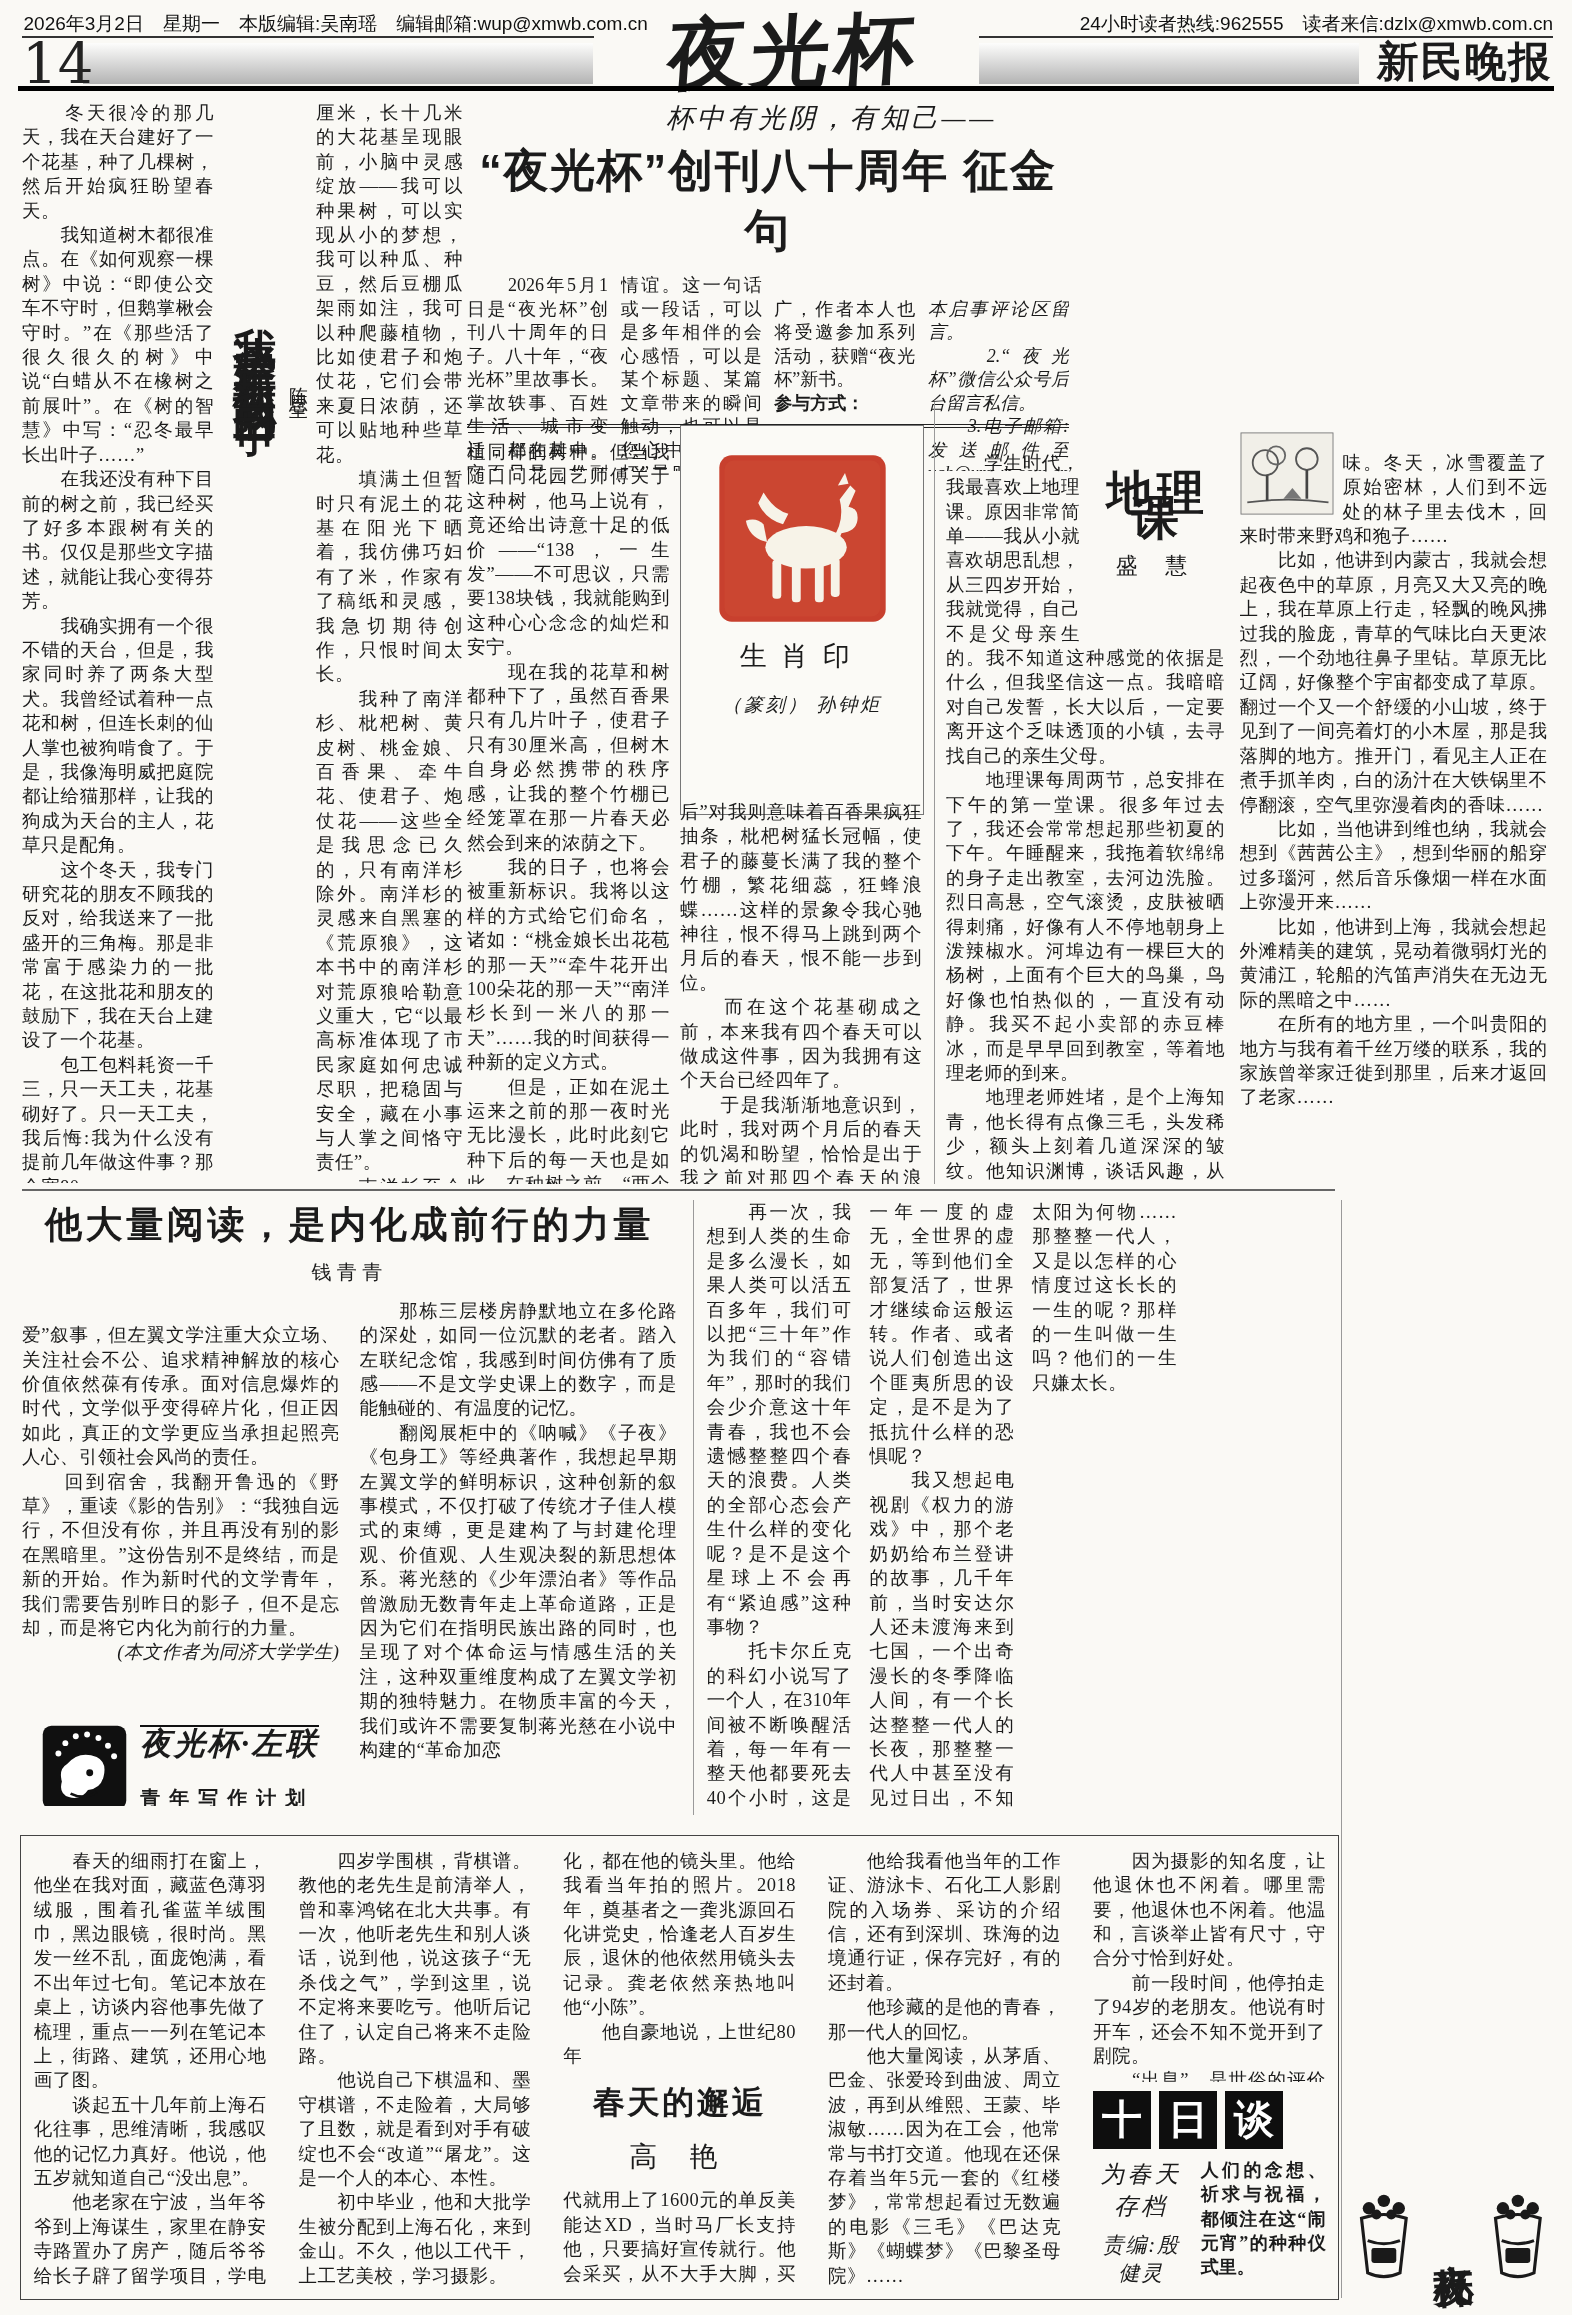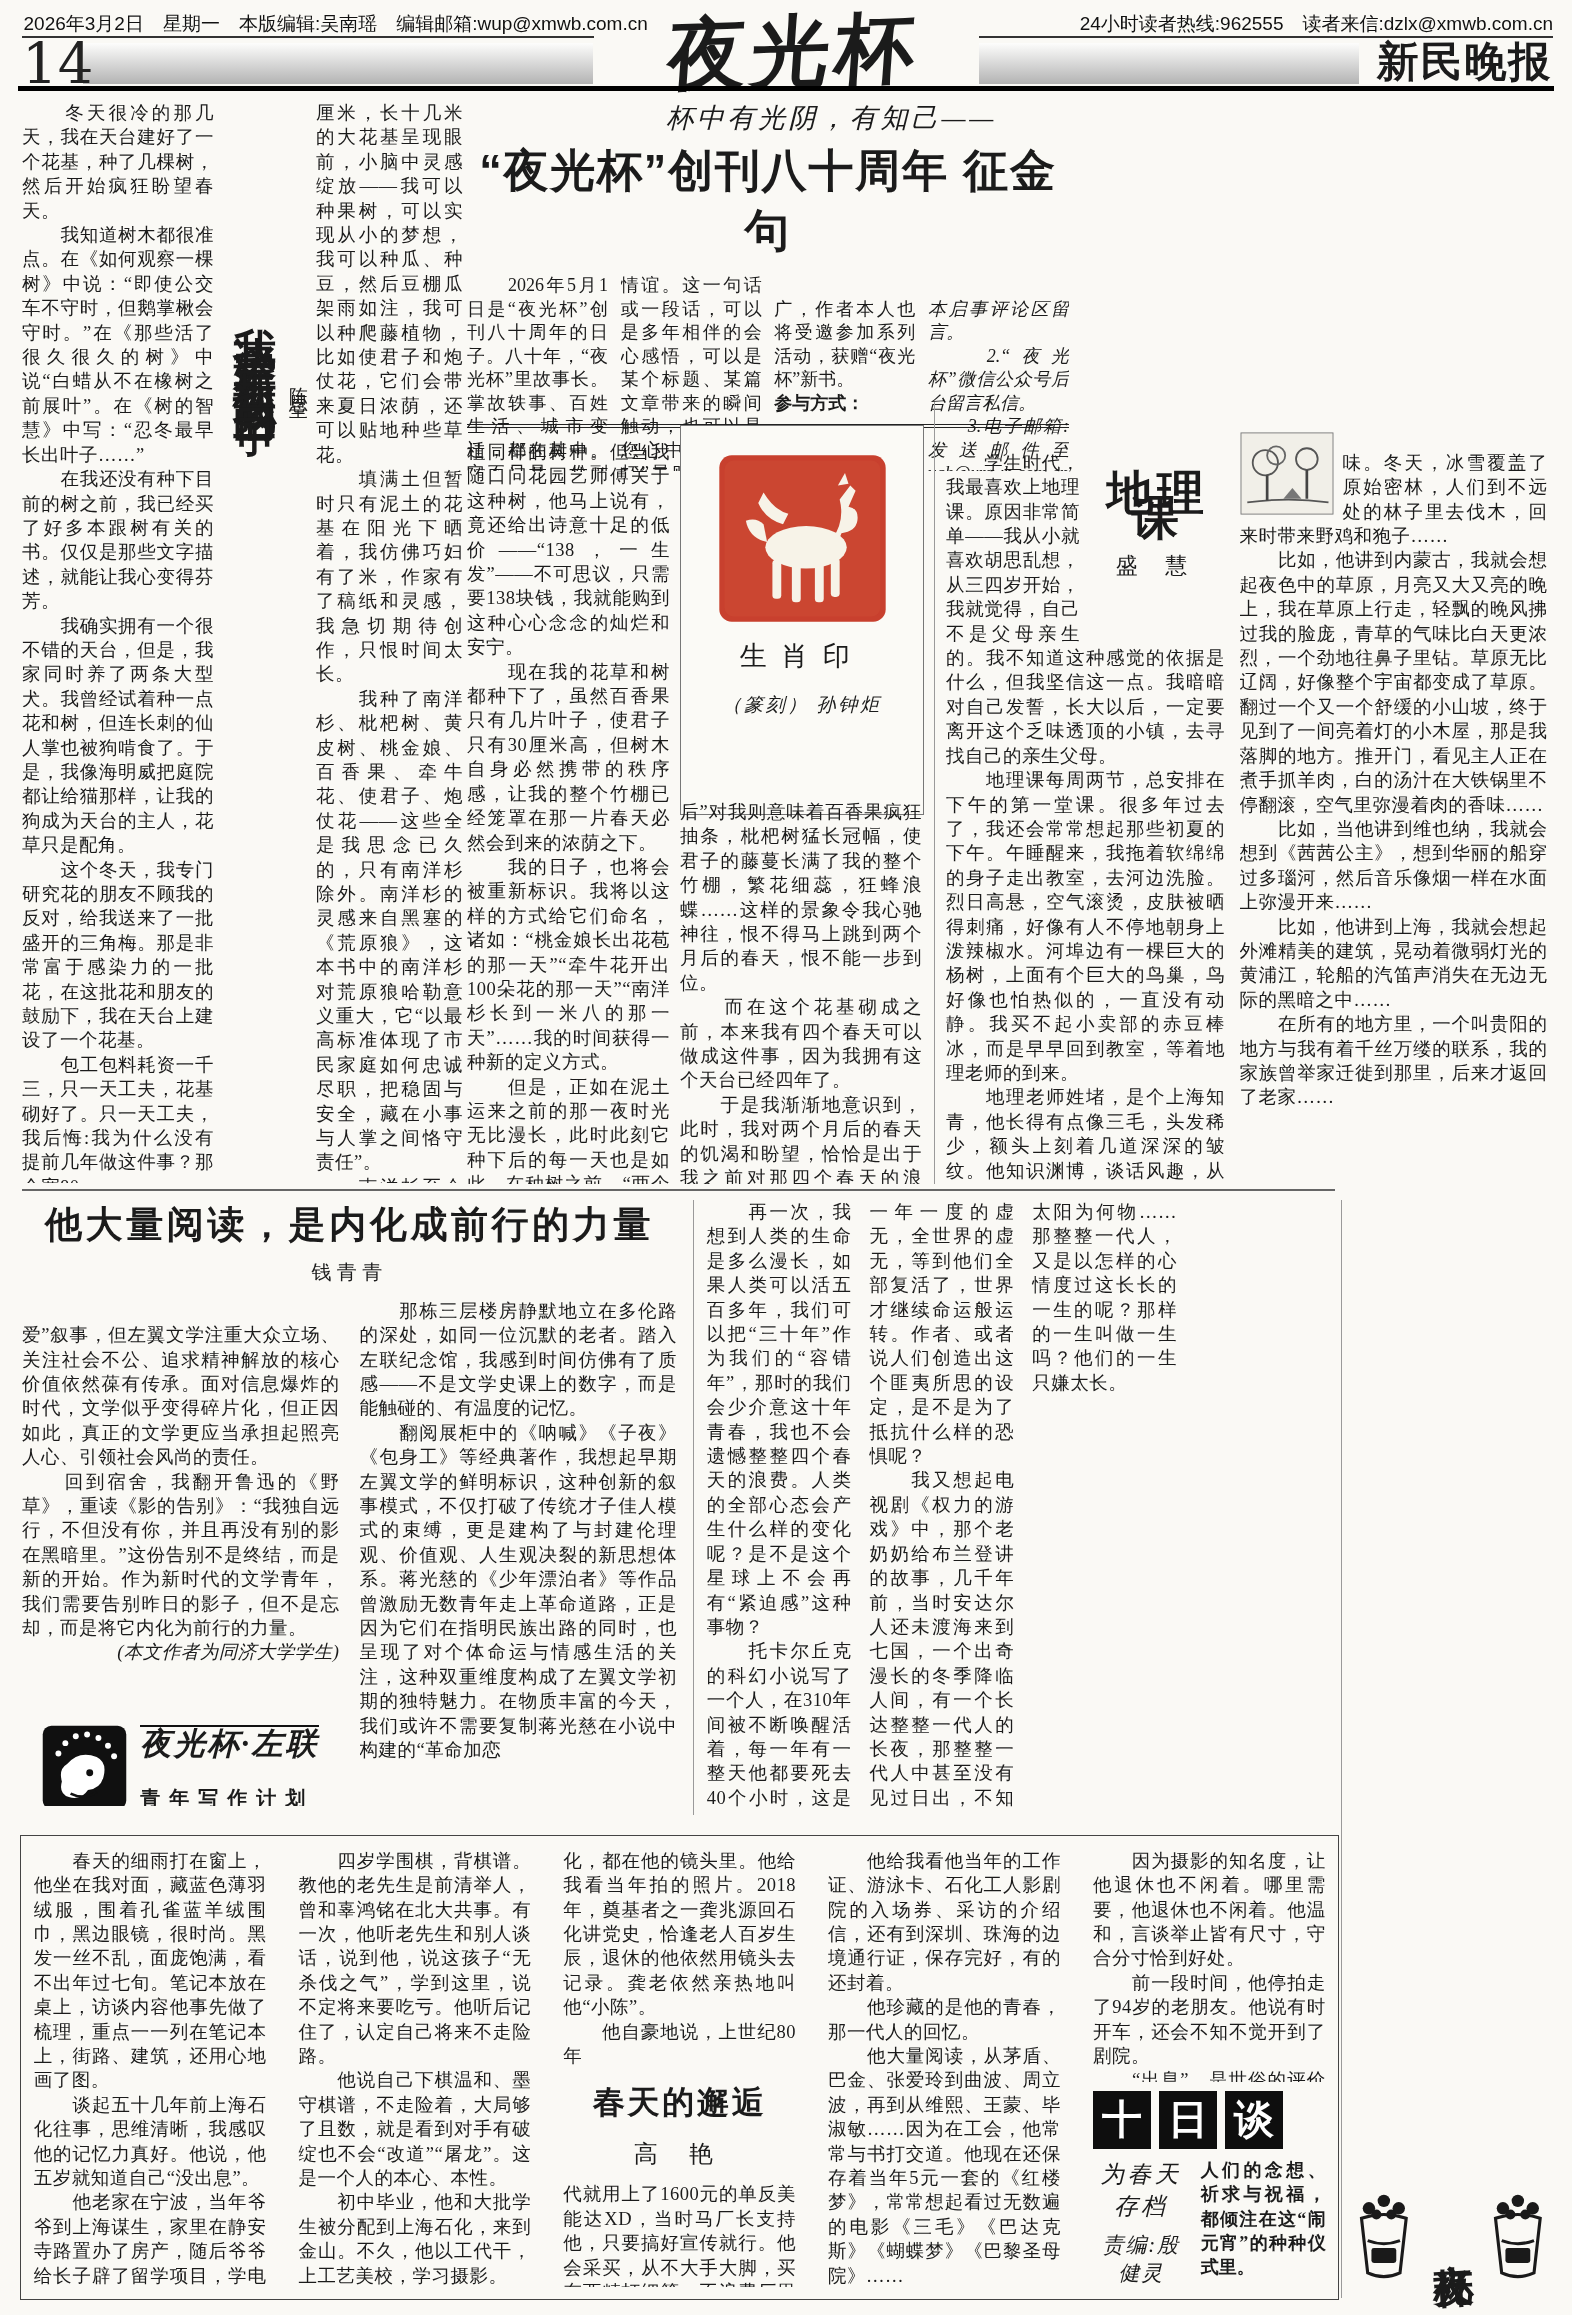--- a/index.html
+++ b/index.html
@@ -54,21 +54,21 @@
   .credit-line{display:block;text-align:right;font-style:italic;}
   .zuolian{display:flex;align-items:center;gap:12.7px;width:299px;margin:11px 0 0 auto;}
   .zl-text1{font-size:31px;font-weight:900;font-style:italic;letter-spacing:2.7px;border-top:2.7px solid #111;
             padding-top:5.4px;}
   .zl-text2{font-size:20px;font-weight:700;letter-spacing:9px;margin-top:5.4px;}
   
   .bbox{border:1.8px solid #444;display:flex;gap:32px;padding:12.7px;}
   .bbox .col{flex:1;display:flex;flex-direction:column;overflow:hidden;}
   .spring-titleblock{text-align:center;margin:12.7px 0;}
   .spring-title{font-size:32px;font-weight:900;letter-spacing:2.7px;}
-  .spring-author{font-size:24px;letter-spacing:12.7px;margin-top:12.7px;}
+  .spring-author{font-size:28px;letter-spacing:12.7px;margin-top:12.7px;}
   .srt-row{display:flex;gap:8.1px;margin-top:9px;}
   .srt-cell{width:58px;height:58px;background:#0e0e0e;color:#fff;font-size:40px;font-weight:700;
             display:flex;align-items:center;justify-content:center;font-family:"Liberation Sans",sans-serif;}
   .srt-bottom{display:flex;gap:11px;margin-top:9px;}
   .srt-theme{font-size:23.5px;font-style:italic;letter-spacing:3.6px;}
   .srt-editor{font-size:21px;font-style:italic;margin-top:9px;letter-spacing:1.8px;}
   .srt-note{width:125px;font-size:18px;font-weight:700;line-height:24.4px;text-align:justify;}
   
   .corner{display:flex;align-items:center;justify-content:center;gap:1.8px;}
   .corner-txt{writing-mode:vertical-rl;font-size:40px;font-weight:900;letter-spacing:1.8px;

